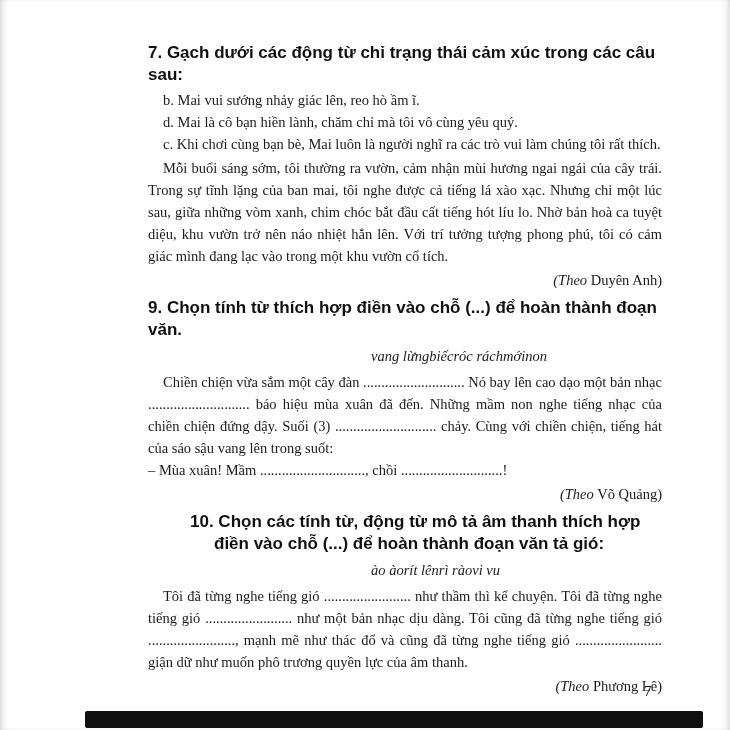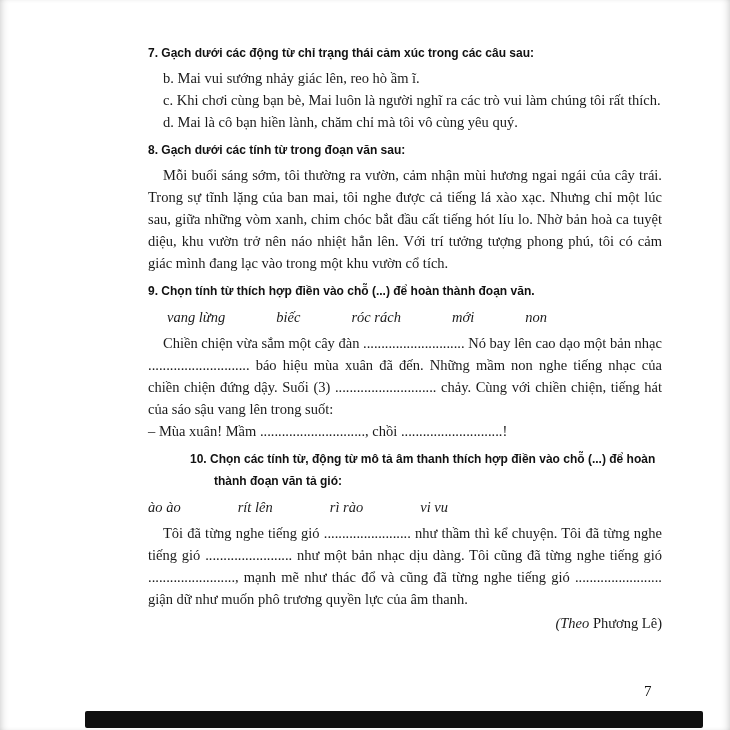--- a/index.html
+++ b/index.html
@@ -22,21 +22,21 @@
   }
   .content {
     position: absolute;
     left: 148px;
     top: 36px;
     width: 514px;
   }
   .heading {
     font-family: "Liberation Sans", sans-serif;
     font-weight: 700;
-    font-size: 12px;
+    font-size: 17px;
     line-height: 22px;
     color: #111;
     margin: 6px 0 3px 0;
   }
   .heading.hang {
     padding-left: 24px;
     text-indent: -24px;
     margin-left: 42px;
   }
   .item {
@@ -52,26 +52,26 @@
   .plain-line {
     margin: 0;
   }
   .attribution {
     text-align: right;
     margin: 2px 0 2px 0;
   }
   .attribution .theo { font-style: italic; }
   .wordbank {
     display: flex;
-    justify-content: space-between;
+    justify-content: flex-end;
     font-style: italic;
     margin: 4px 0 4px 0;
   }
   .wordbank.wb9 { width: 380px; margin-left: 19px; }
-  .wordbank.wb10 { width: 300px; }
+  .wordbank.wb10 { width: 300px; margin-left: 52px; }
   .page-number {
     position: absolute;
     left: 644px;
     top: 680px;
     font-family: "Liberation Serif", serif;
     font-size: 15px;
     color: #111;
   }
   .bottom-bar {
     position: absolute;
@@ -85,40 +85,41 @@
 </style>
 </head>
 <body>
 
 <div class="page">
   <div class="content">
 
     <div>
       <p class="heading">7. Gạch dưới các động từ chỉ trạng thái cảm xúc trong các câu sau:</p>
       <p class="item">b. Mai vui sướng nhảy giác lên, reo hò ầm ĩ.</p>
+      <p class="item">d. Mai là cô bạn hiền lành, chăm chỉ mà tôi vô cùng yêu quý.</p>
       <p class="item">c. Khi chơi cùng bạn bè, Mai luôn là người nghĩ ra các trò vui làm chúng tôi rất thích.</p>
-      <p class="item">d. Mai là cô bạn hiền lành, chăm chỉ mà tôi vô cùng yêu quý.</p>
     </div>
 
     <div>
-      <p class="heading">8. Gạch dưới các tính từ trong đoạn văn sau:</p>
       <p class="para">Mỗi buổi sáng sớm, tôi thường ra vườn, cảm nhận mùi hương ngai ngái của cây trái. Trong sự tĩnh lặng của ban mai, tôi nghe được cả tiếng lá xào xạc. Nhưng chỉ một lúc sau, giữa những vòm xanh, chim chóc bắt đầu cất tiếng hót líu lo. Nhờ bản hoà ca tuyệt diệu, khu vườn trở nên náo nhiệt hẳn lên. Với trí tưởng tượng phong phú, tôi có cảm giác mình đang lạc vào trong một khu vườn cổ tích.</p>
+      <p class="attribution"><span class="theo">(Theo</span><span> Duyên Anh)</span></p>
     </div>
 
     <div>
       <p class="heading">9. Chọn tính từ thích hợp điền vào chỗ (...) để hoàn thành đoạn văn.</p>
       <div class="wordbank wb9">
         <span>vang lừng</span>
         <span>biếc</span>
         <span>róc rách</span>
         <span>mới</span>
         <span>non</span>
       </div>
       <p class="para">Chiền chiện vừa sắm một cây đàn ............................ Nó bay lên cao dạo một bản nhạc ............................ báo hiệu mùa xuân đã đến. Những mầm non nghe tiếng nhạc của chiền chiện đứng dậy. Suối (3) ............................ chảy. Cùng với chiền chiện, tiếng hát của sáo sậu vang lên trong suốt:</p>
       <p class="plain-line">– Mùa xuân! Mầm ............................., chồi ............................!</p>
+      <p class="attribution"><span class="theo">(Theo</span><span> Võ Quảng)</span></p>
     </div>
 
     <div>
       <p class="heading hang">10. Chọn các tính từ, động từ mô tả âm thanh thích hợp điền vào chỗ (...) để hoàn thành đoạn văn tả gió:</p>
       <div class="wordbank wb10">
         <span>ào ào</span>
         <span>rít lên</span>
         <span>rì rào</span>
         <span>vi vu</span>
       </div>

